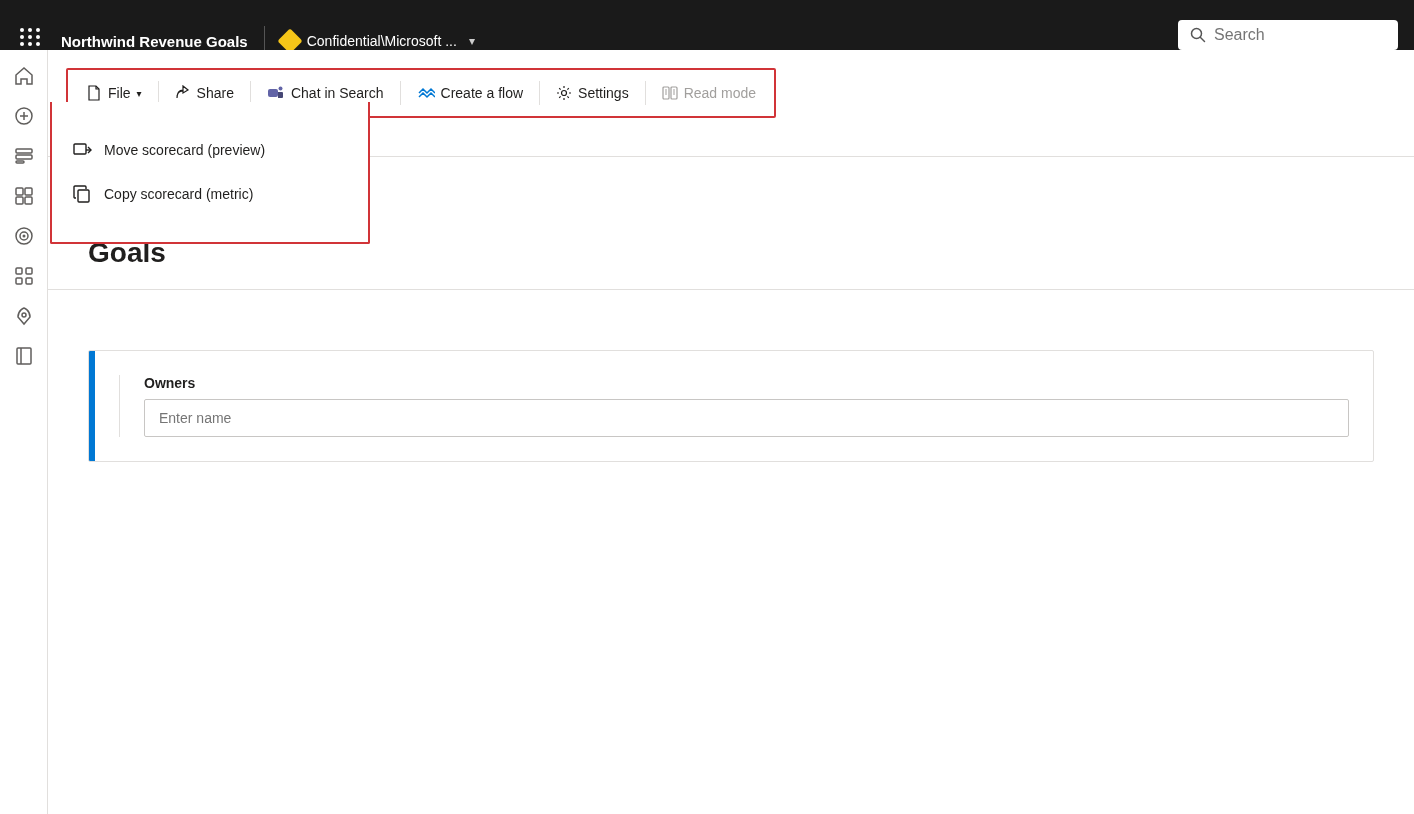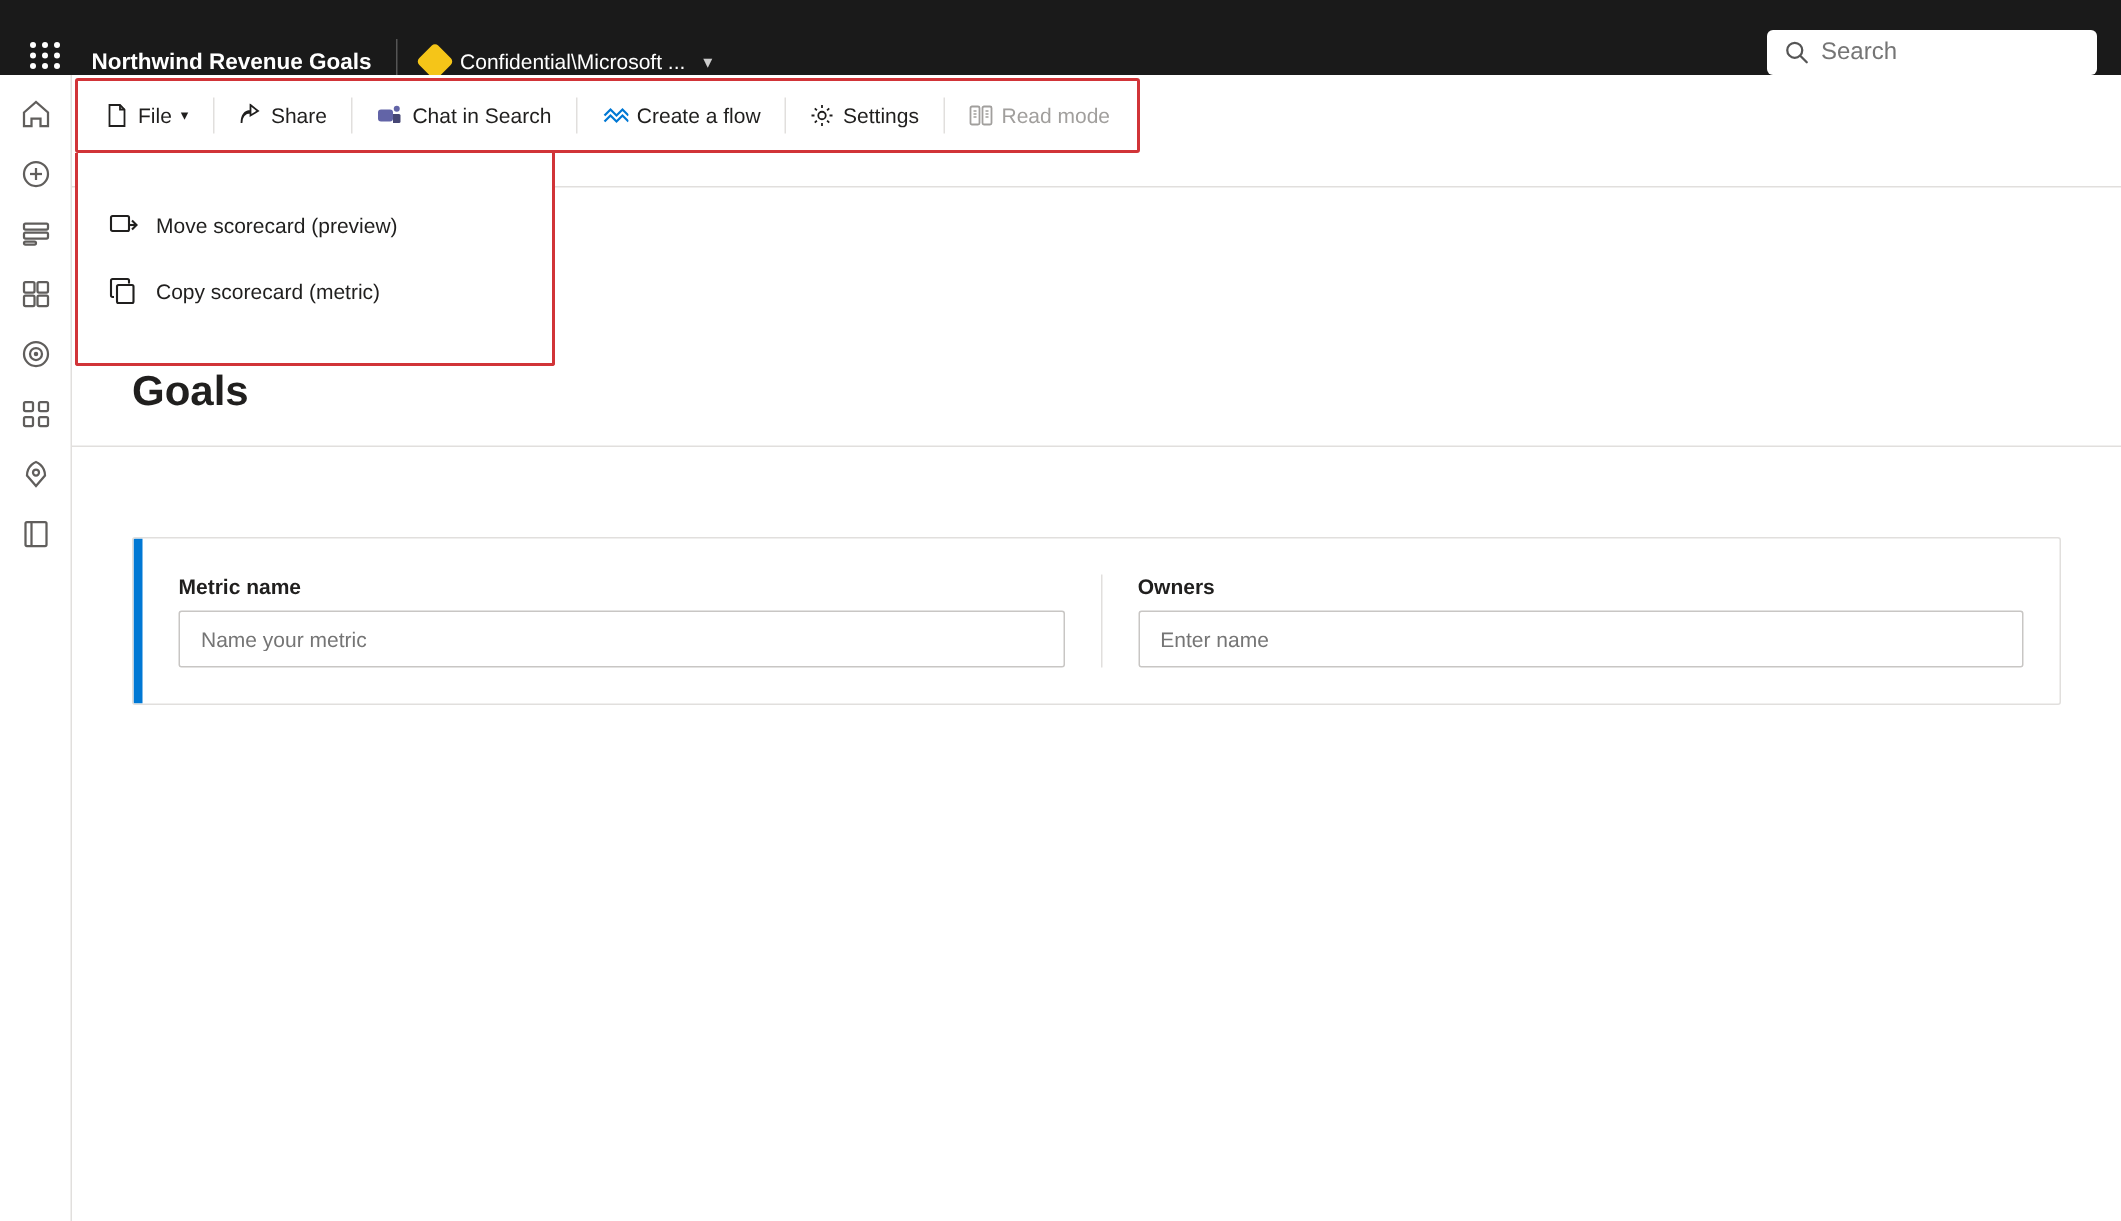--- a/index.html
+++ b/index.html
@@ -116,21 +116,21 @@
       background: #fff;
       border: 2px solid #d13438;
       border-radius: 2px;
       display: flex;
       align-items: center;
       padding: 0 8px;
       height: 50px;
       gap: 4px;
       position: relative;
       z-index: 10;
-      margin: 2px;
+      margin: 18px;
       width: fit-content;
       min-width: 500px;
     }
     .toolbar-btn {
       display: flex;
       align-items: center;
       gap: 6px;
       padding: 6px 10px;
       border-radius: 4px;
       cursor: pointer;
@@ -170,21 +170,20 @@
     .page-content {
       flex: 1;
       padding: 20px 40px;
       background: #fff;
     }
     .page-title {
       font-size: 28px;
       font-weight: 600;
       color: #201f1e;
       margin-bottom: 20px;
-      margin-top: 40px;
     }
 
     .content-divider {
       height: 1px;
       background: #e1dfdd;
       margin: 0 -40px;
     }
 
     
     .metric-area {
@@ -427,24 +426,20 @@
       <h1 class="page-title">Goals</h1>
 
       <div class="content-divider"></div>
 
       <div style="height: 30px;"></div>
 
       <div class="metric-area">
         <div class="metric-left-accent"></div>
         <div class="metric-content">
 
-          <div class="metric-field">
-            <label class="metric-field-label">Metric name</label>
-            <input class="metric-field-input" type="text" placeholder="Name your metric" style="">
-          </div>
           <div class="metric-divider-v"></div>
 
           <div class="metric-field">
             <label class="metric-field-label">Owners</label>
             <input class="metric-field-input" type="text" placeholder="Enter name" style="">
           </div>
         </div>
       </div>
     </div>
   </div>

